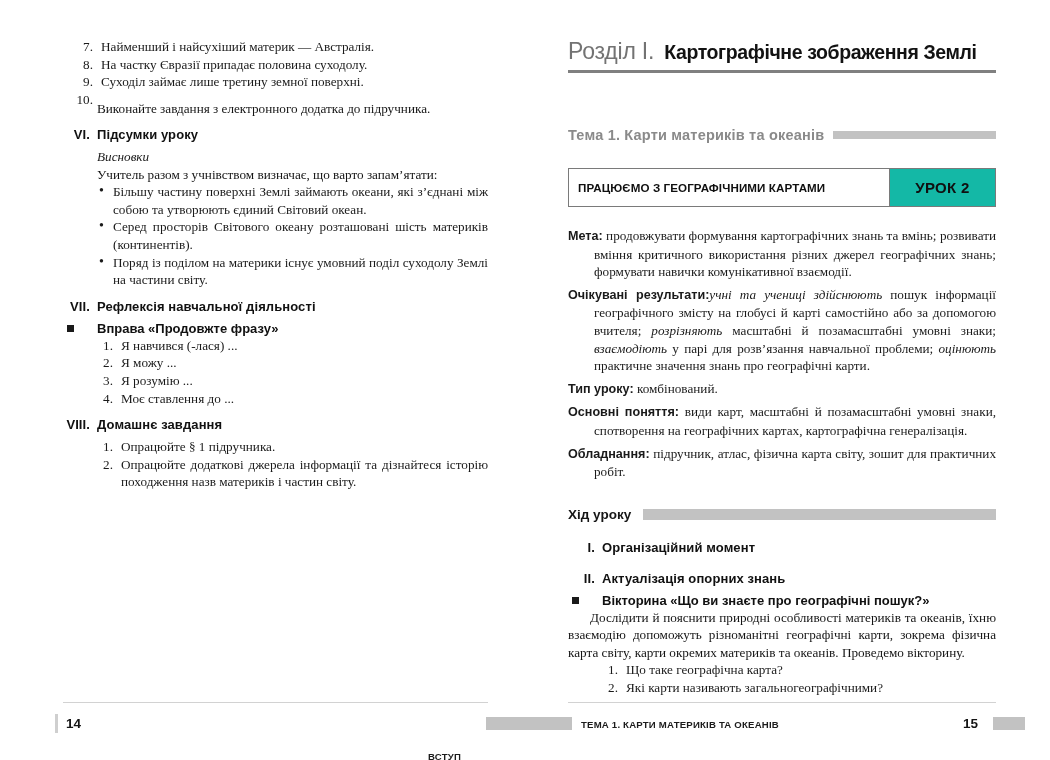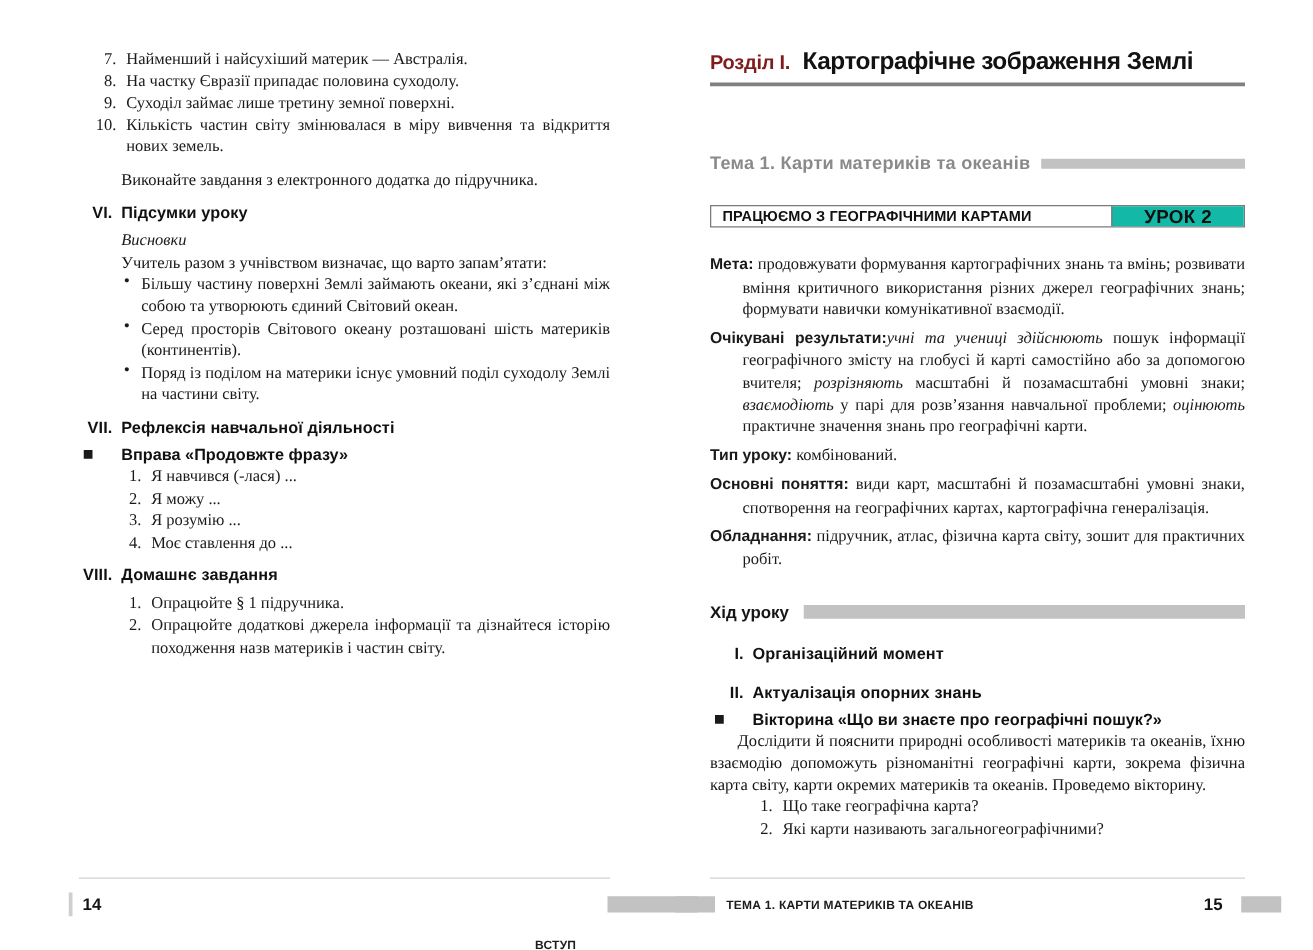--- a/index.html
+++ b/index.html
@@ -122,23 +122,23 @@
 
   
   .chapter-head {
     display: flex;
     align-items: baseline;
     gap: 10px;
     font-family: "Liberation Sans", "DejaVu Sans", sans-serif;
     white-space: nowrap;
   }
   .chapter-label {
-    font-weight: bold;
-    font-size: 16px;
-    color: #7f1d1d;
+    font-weight: normal;
+    font-size: 23px;
+    color: #737373;
     letter-spacing: -0.2px;
   }
   .chapter-title {
     font-weight: bold;
     font-size: 19.5px;
     color: #121212;
     letter-spacing: -0.4px;
   }
   .chapter-rule {
     margin-top: 5px;
@@ -164,21 +164,21 @@
   .theme-bar {
     flex: 1;
     height: 8px;
     background: #c2c2c2;
   }
 
   
   .lesson-banner {
     display: flex;
     align-items: stretch;
-    height: 18px;
+    height: 39px;
     border: 1px solid #7a7a7a;
     background: #ffffff;
     box-sizing: border-box;
   }
   .lesson-banner .lb-title {
     flex: 1;
     display: flex;
     align-items: center;
     padding-left: 9px;
     font-family: "Liberation Sans", "DejaVu Sans", sans-serif;
@@ -307,21 +307,20 @@
     <div class="num-item">
       <span class="num">8.</span>
       <span>На частку Євразії припадає половина суходолу.</span>
     </div>
     <div class="num-item">
       <span class="num">9.</span>
       <span>Суходіл займає лише третину земної поверхні.</span>
     </div>
     <div class="num-item">
       <span class="num">10.</span>
-      <span>Кількість частин світу змінювалася в міру вивчення та відкриття нових земель.</span>
     </div>
 
     <div class="gap-m"></div>
 
     <div class="body-txt indent-1">Виконайте завдання з електронного додатка до підручника.</div>
 
     <div class="gap-m"></div>
 
     <div class="rn-head">
       <span class="rn">VI.</span>

